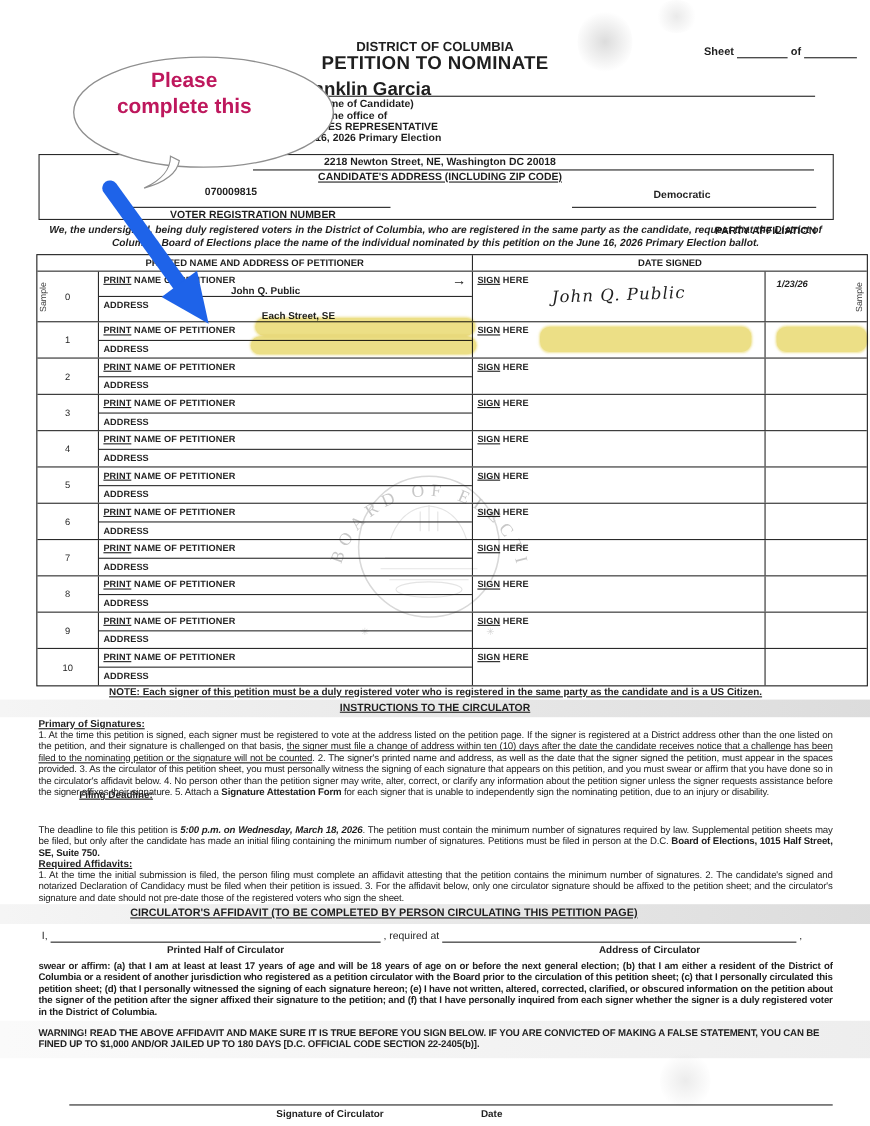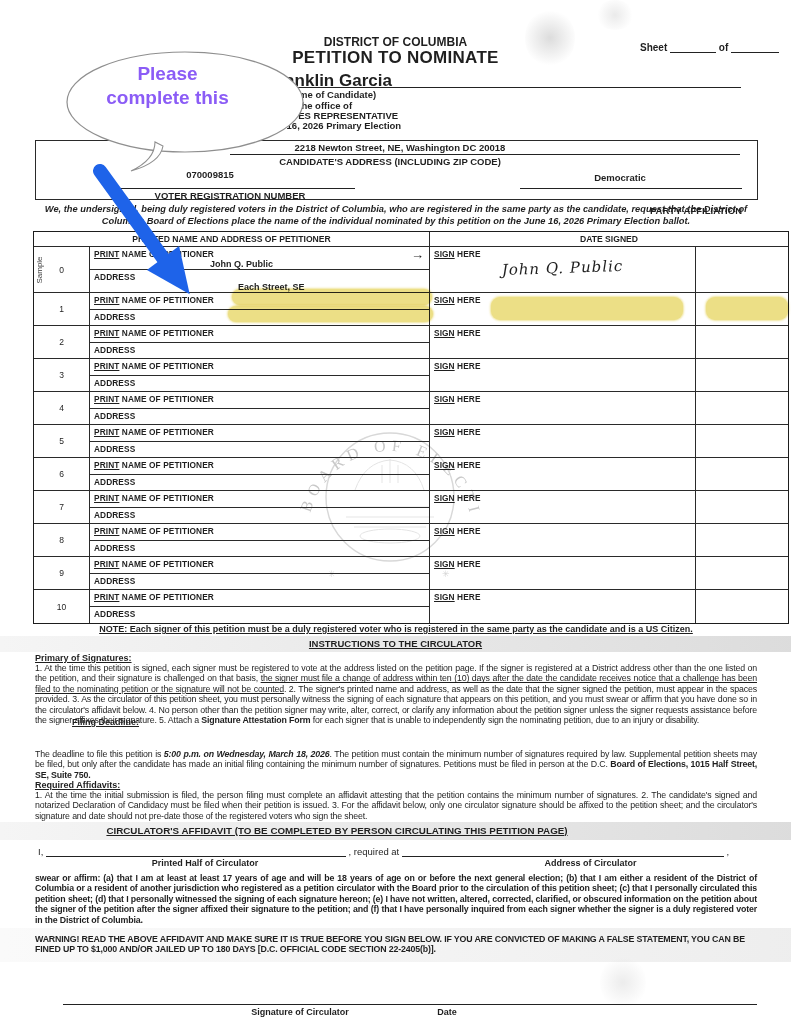--- a/index.html
+++ b/index.html
@@ -20,21 +20,21 @@
   #cand-underline{top:87px;left:145px;width:596px;border-bottom:1.6px solid #222;}
   #cand-caption{top:89px;left:250px;width:160px;font-size:9.5px;}
   #office-intro{top:100px;left:145px;width:345px;font-size:9.5px;}
   #office{top:110px;left:145px;width:345px;font-size:9.5px;}
   #election{top:120px;left:145px;width:345px;font-size:9.5px;}
 
   
   #cand-box{top:140px;left:35px;width:721px;height:58px;border:1.4px solid #2a2a2a;}
   #addr-value{top:142px;left:160px;width:480px;font-size:9.5px;}
   #addr-underline{top:154px;left:230px;width:510px;border-bottom:1.2px solid #222;}
-  #addr-label{top:156px;left:150px;width:480px;font-size:9.5px;}
+  #addr-label{top:156px;left:160px;width:480px;font-size:9.5px;text-decoration:underline;}
   #reg-value{top:169px;left:150px;width:120px;font-size:9.5px;}
   #party-value{top:172px;left:560px;width:120px;font-size:9.5px;}
   #reg-line{top:188px;left:105px;width:250px;border-bottom:1.2px solid #222;}
   #party-line{top:188px;left:520px;width:222px;border-bottom:1.2px solid #222;}
   #reg-label{top:190px;left:105px;width:250px;font-size:9.5px;}
   #party-label{top:205px;left:520px;width:222px;font-size:9.5px;text-align:right;}
 
   #preamble{top:204px;left:35px;width:722px;font-size:9.3px;line-height:11.5px;}
 
   
@@ -79,21 +79,21 @@
   .sec-label{font-size:9px;}
   #validity-label{top:653px;left:35px;}
   #validity-text{top:663px;left:35px;width:722px;}
   .body-text{font-size:8.8px;line-height:10.4px;text-align:justify;letter-spacing:-0.15px;}
   #filing-label{top:717px;left:35px;margin-left:37px;}
   #filing-text{top:749px;left:35px;width:722px;}
   #required-label{top:780px;left:35px;}
   #required-text{top:790px;left:35px;width:722px;}
 
   
-  #affidavit-heading{top:825px;left:0;width:674px;font-size:9.8px;}
+  #affidavit-heading{top:825px;left:12px;width:674px;font-size:9.8px;}
   #i-line{top:845px;left:38px;width:720px;font-size:9.5px;}
   #i-line .blank{height:11px;}
   #circ-name-label{top:858px;left:55px;width:300px;font-size:9px;}
   #circ-addr-label{top:858px;left:428px;width:325px;font-size:9px;}
   #swear-text{top:873px;left:35px;width:722px;font-weight:bold;}
   #warning-text{top:934px;left:35px;width:722px;font-weight:bold;text-align:left;}
 
   
   #footer-line{top:1004px;left:63px;width:694px;border-top:1.6px solid #222;}
   #footer-sig-label{top:1007px;left:125px;width:350px;font-size:9px;}
@@ -196,20 +196,24 @@
       </div>
       <div class="sub-addr">
         <div class="cell-label">ADDRESS</div>
         <div class="sample-addr-value">Each Street, SE</div>
       </div>
     </div>
     <div class="c-sig">
       <div class="cell-label"><span class="u">SIGN</span><span> HERE</span></div>
       <div class="script-sig">John Q. Public</div>
     </div>
+    <div class="c-date">
+      <span class="sample-date">1/23/26</span>
+      <span class="vert vert-right">Sample</span>
+    </div>
   </div>
 
   <div id="rows-host" style="display:contents"><div class="trow row-std">
         <div class="c-num">
           <span class="rownum">1</span>
         </div>
         <div class="c-name">
           <div class="sub-name">
             <div class="cell-label"><span class="u">PRINT</span><span> NAME OF PETITIONER</span></div>
           </div>
@@ -404,16 +408,16 @@
 
 <svg id="anno-arrow" class="abs" width="130" height="150" viewBox="0 0 130 150">
   <line id="arrow-shaft" x1="15" y1="8" x2="78" y2="95" stroke="#1e63e9" stroke-width="14" stroke-linecap="round"></line>
   <polygon id="arrow-head" points="61.9,106.9 94.1,83.1 104.7,131.3" fill="#1e63e9"></polygon>
 </svg>
 
 <svg id="bubble" class="abs" width="270" height="135" viewBox="0 0 270 135">
   <ellipse cx="140" cy="54" rx="118" ry="50" fill="#ffffff" stroke="#8f8f8f" stroke-width="1.2"></ellipse>
   <path d="M 118 98 C 116 110, 104 118, 86 123 C 103 115, 110 106, 110 94 Z" fill="#ffffff" stroke="#8f8f8f" stroke-width="1.1"></path>
 </svg>
-<div id="bubble-text" class="abs" style="color: #8b5cf6;">
+<div id="bubble-text" class="abs" style="color: #be185d;">
   <div>Please</div>
   <div>complete this</div>
 </div>
 
 </body></html>

